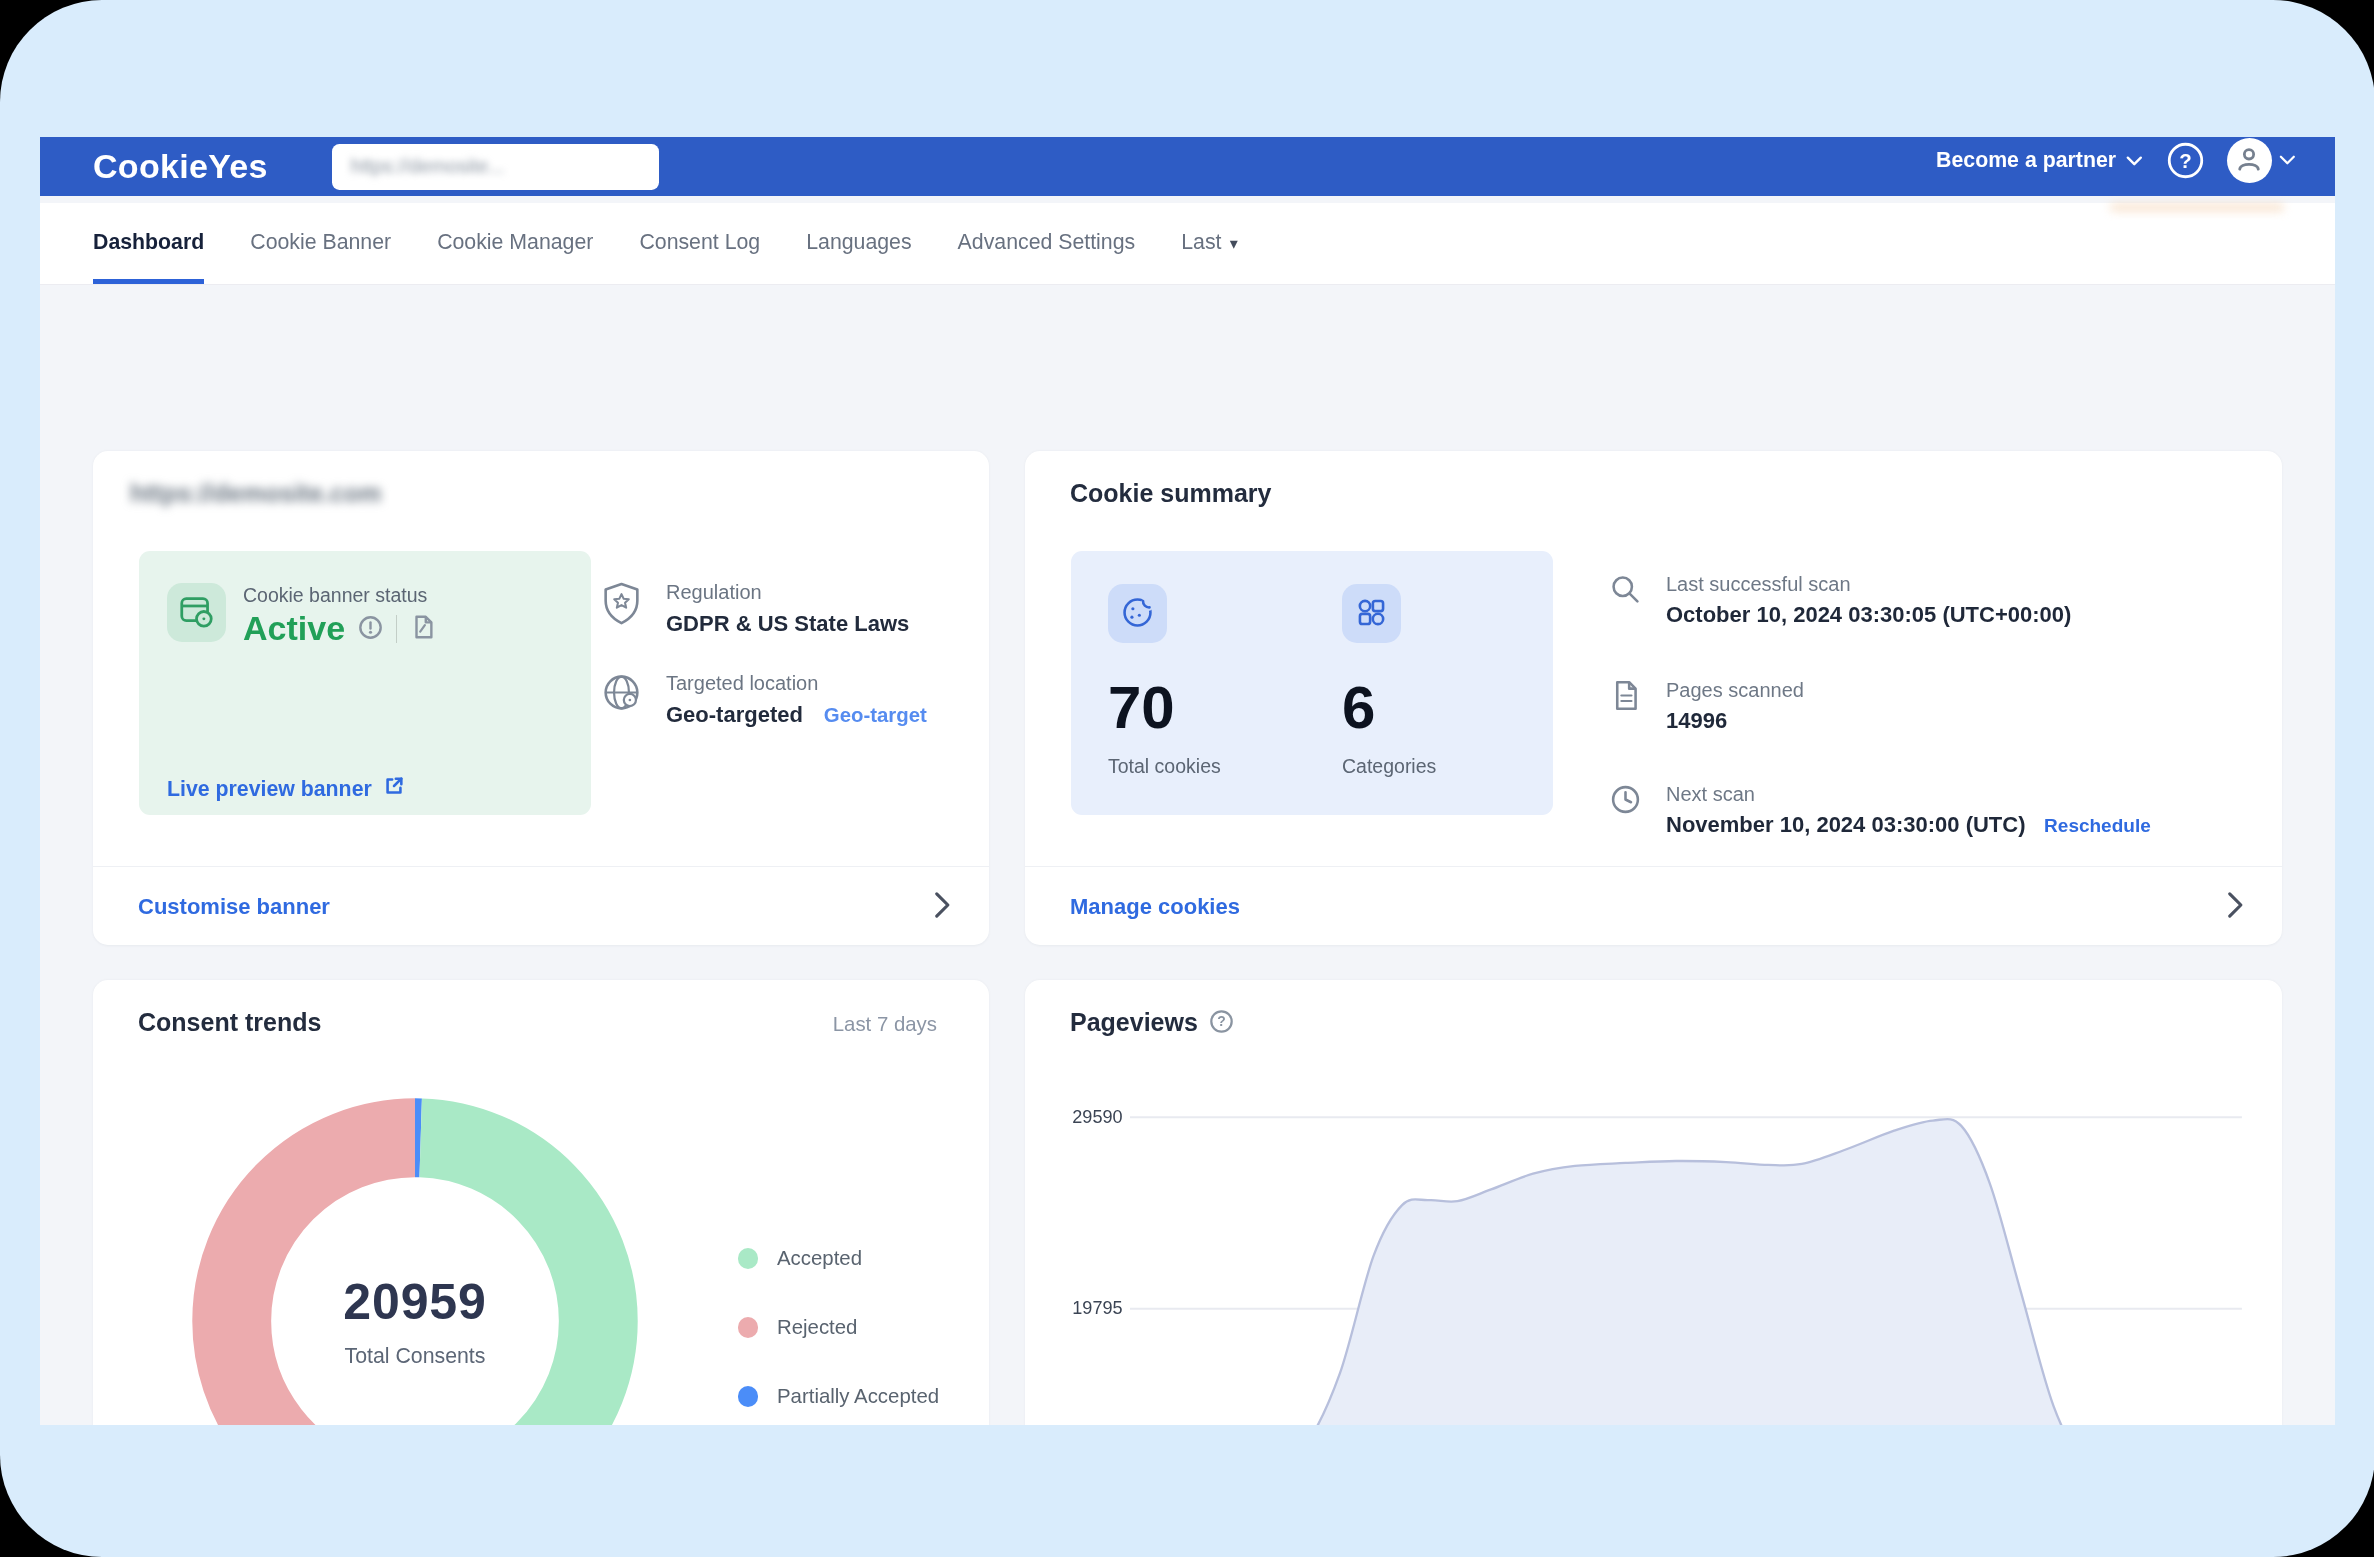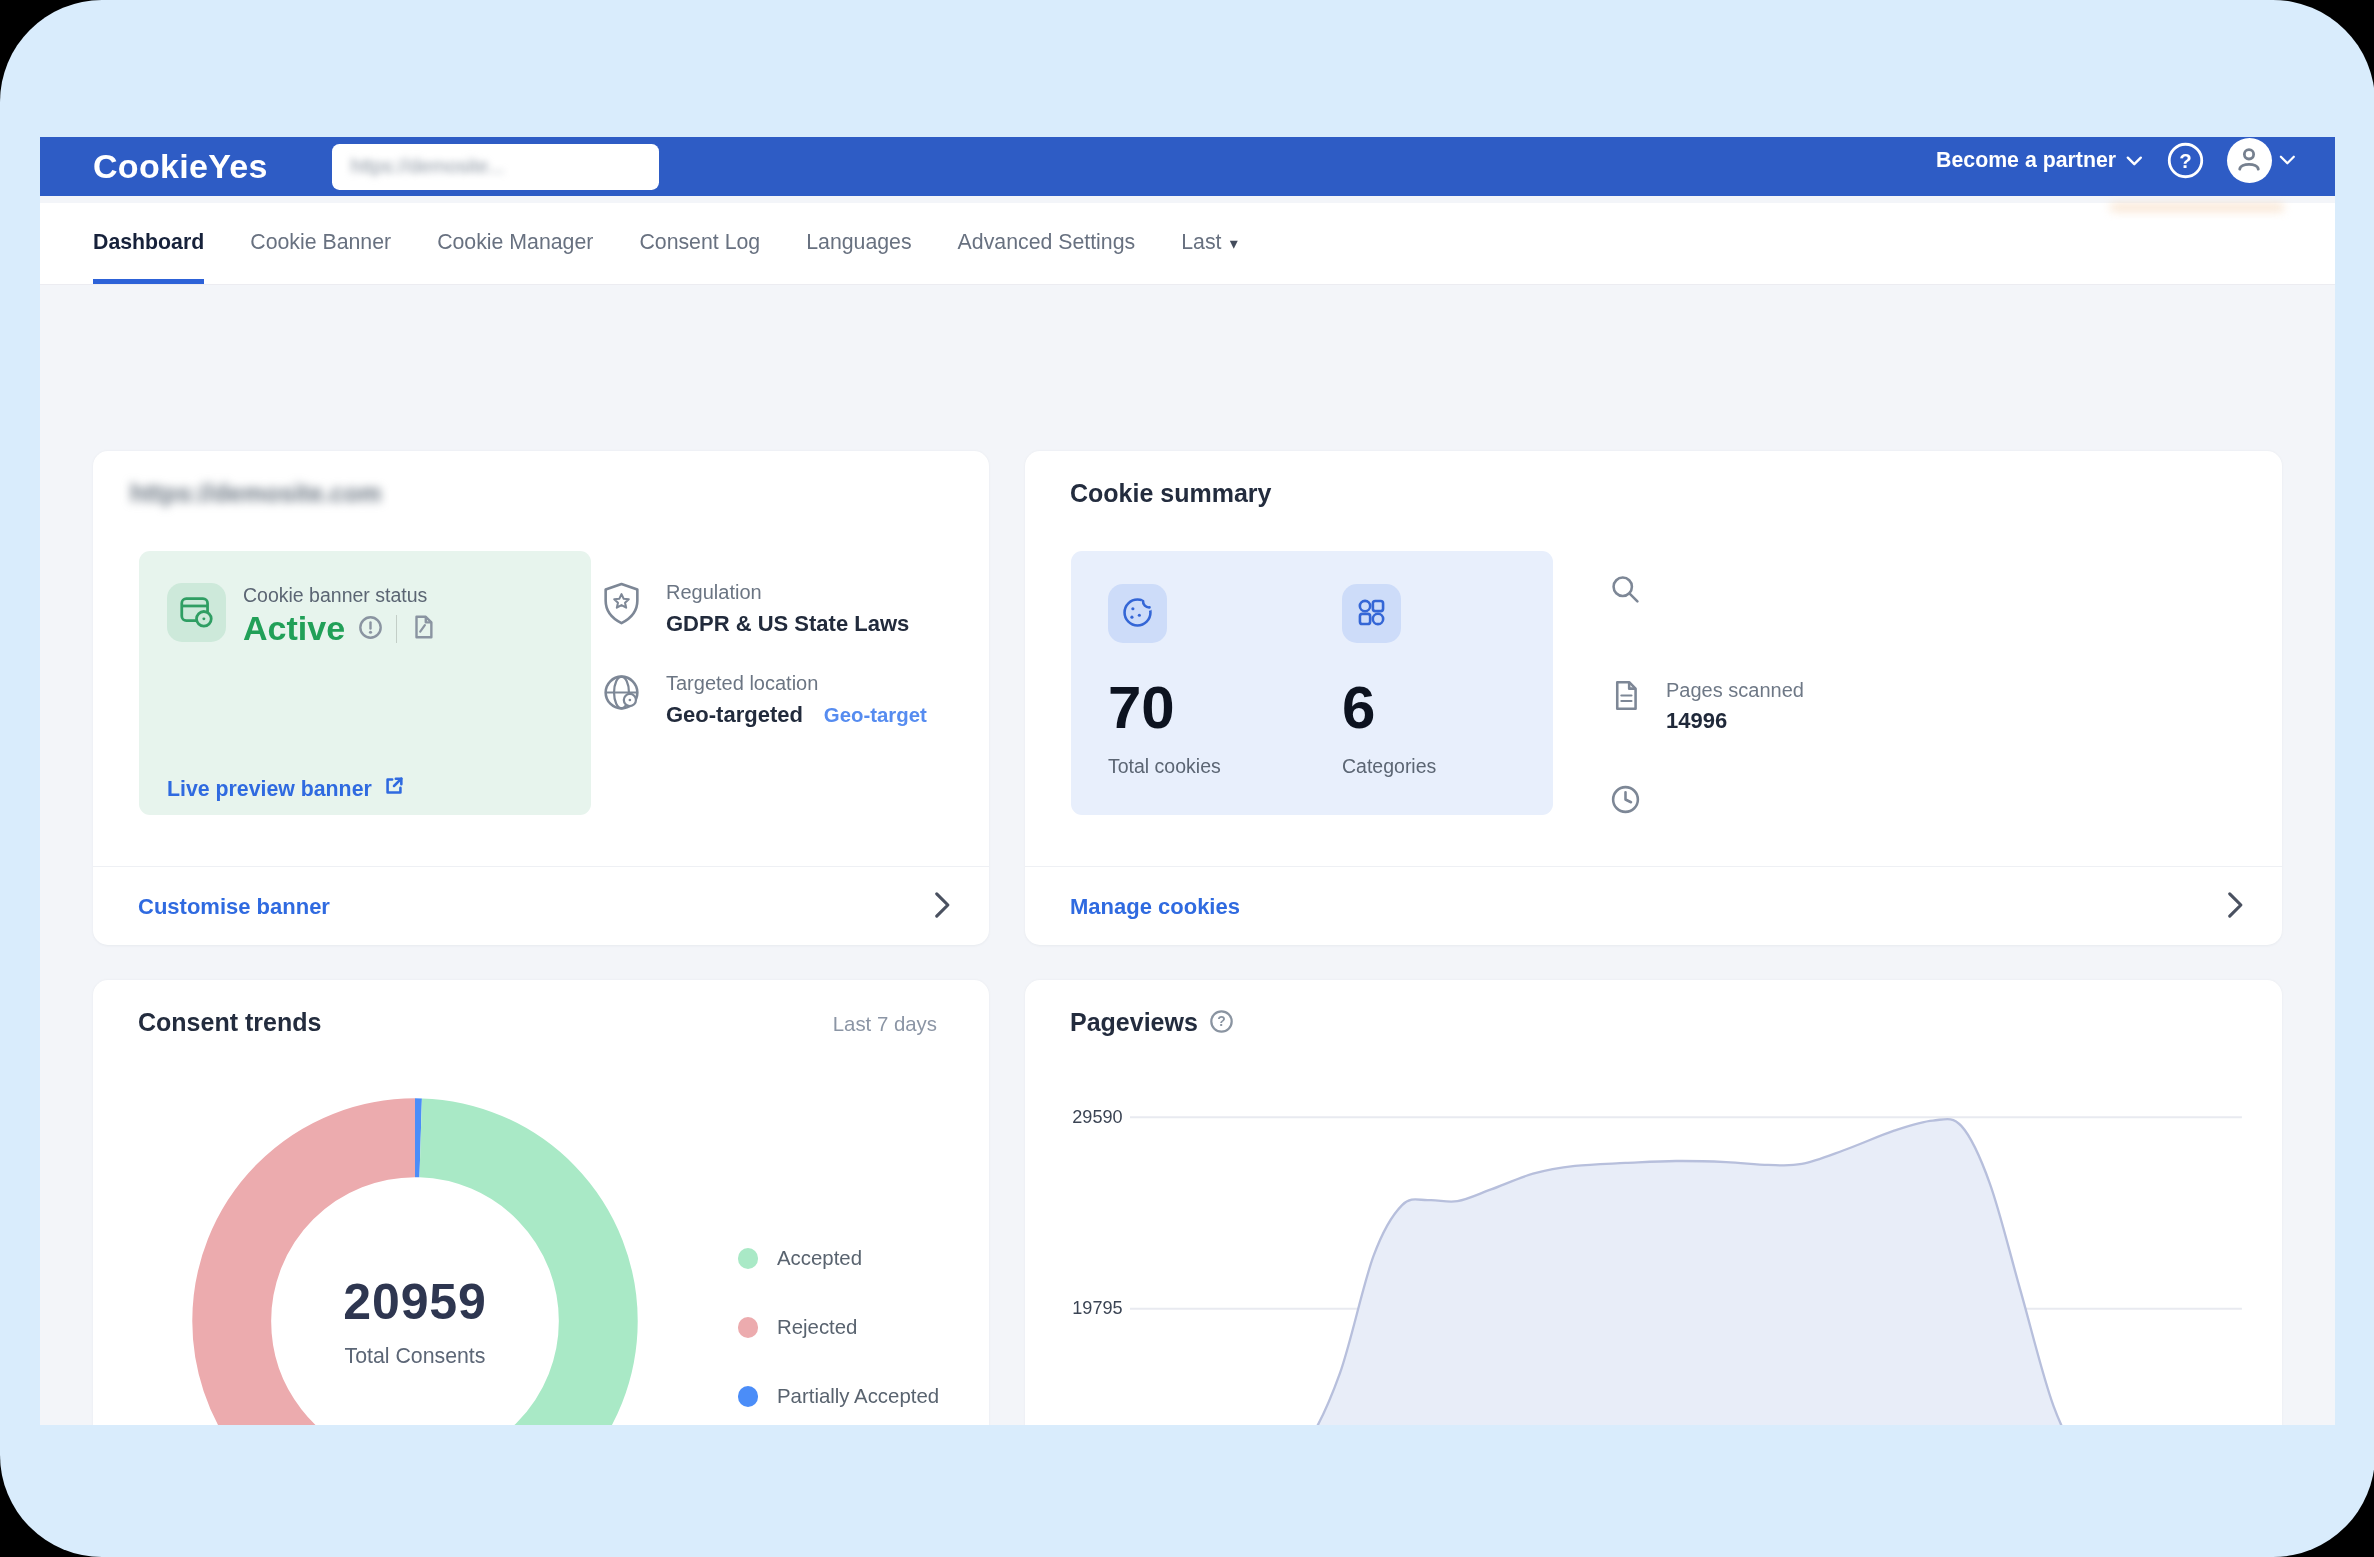--- a/index.html
+++ b/index.html
@@ -281,38 +281,46 @@
             <div class="stat-label">Categories</div>
           </div>
         </div>
 
         <div id="scan-rows">
             <div class="scan-row" style="top: 122px;">
               <span><svg width="33" height="33" viewBox="0 0 36 36">
                   <circle cx="15" cy="15" r="10" fill="none" stroke="#7d8796" stroke-width="2.8"></circle>
                   <line x1="22.5" y1="22.5" x2="31" y2="31" stroke="#7d8796" stroke-width="2.8" stroke-linecap="round"></line>
                 </svg></span>
+              <div>
+                <div class="scan-label">Last successful scan</div>
+                <div class="scan-value">October 10, 2024 03:30:05  (UTC+00:00)</div>
+              </div>
             </div>
             <div class="scan-row" style="top: 228px;">
               <span><svg width="33" height="33" viewBox="0 0 36 36">
                   <path d="M9 3.5 h13 l7 7 v22 h-20 z" fill="none" stroke="#7d8796" stroke-width="2.8" stroke-linejoin="round"></path>
                   <path d="M22 3.5 v7 h7" fill="none" stroke="#7d8796" stroke-width="2.8" stroke-linejoin="round"></path>
                   <line x1="13.5" y1="18" x2="24.5" y2="18" stroke="#7d8796" stroke-width="2.4" stroke-linecap="round"></line>
                   <line x1="13.5" y1="24" x2="24.5" y2="24" stroke="#7d8796" stroke-width="2.4" stroke-linecap="round"></line>
                 </svg></span>
               <div>
                 <div class="scan-label">Pages scanned</div>
                 <div class="scan-value">14996</div>
               </div>
             </div>
             <div class="scan-row" style="top: 332px;">
               <span><svg width="33" height="33" viewBox="0 0 36 36">
                   <circle cx="18" cy="18" r="13.5" fill="none" stroke="#7d8796" stroke-width="2.8"></circle>
                   <polyline points="18,10 18,18 24,21" fill="none" stroke="#7d8796" stroke-width="2.8" stroke-linecap="round" stroke-linejoin="round"></polyline>
                 </svg></span>
+              <div>
+                <div class="scan-label">Next scan</div>
+                <div class="scan-value">November 10, 2024 03:30:00 (UTC)<span class="scan-link">Reschedule</span></div>
+              </div>
             </div>
           </div>
 
         <div class="card-footer">
           <span class="footer-link">Manage cookies</span>
           <span>
             <svg width="18.6" height="30" viewBox="0 0 20 32">
                 <polyline points="4,4 16,16 4,28" fill="none" stroke="#4a5160" stroke-width="3.4" stroke-linecap="round" stroke-linejoin="round"></polyline>
               </svg>
           </span>

